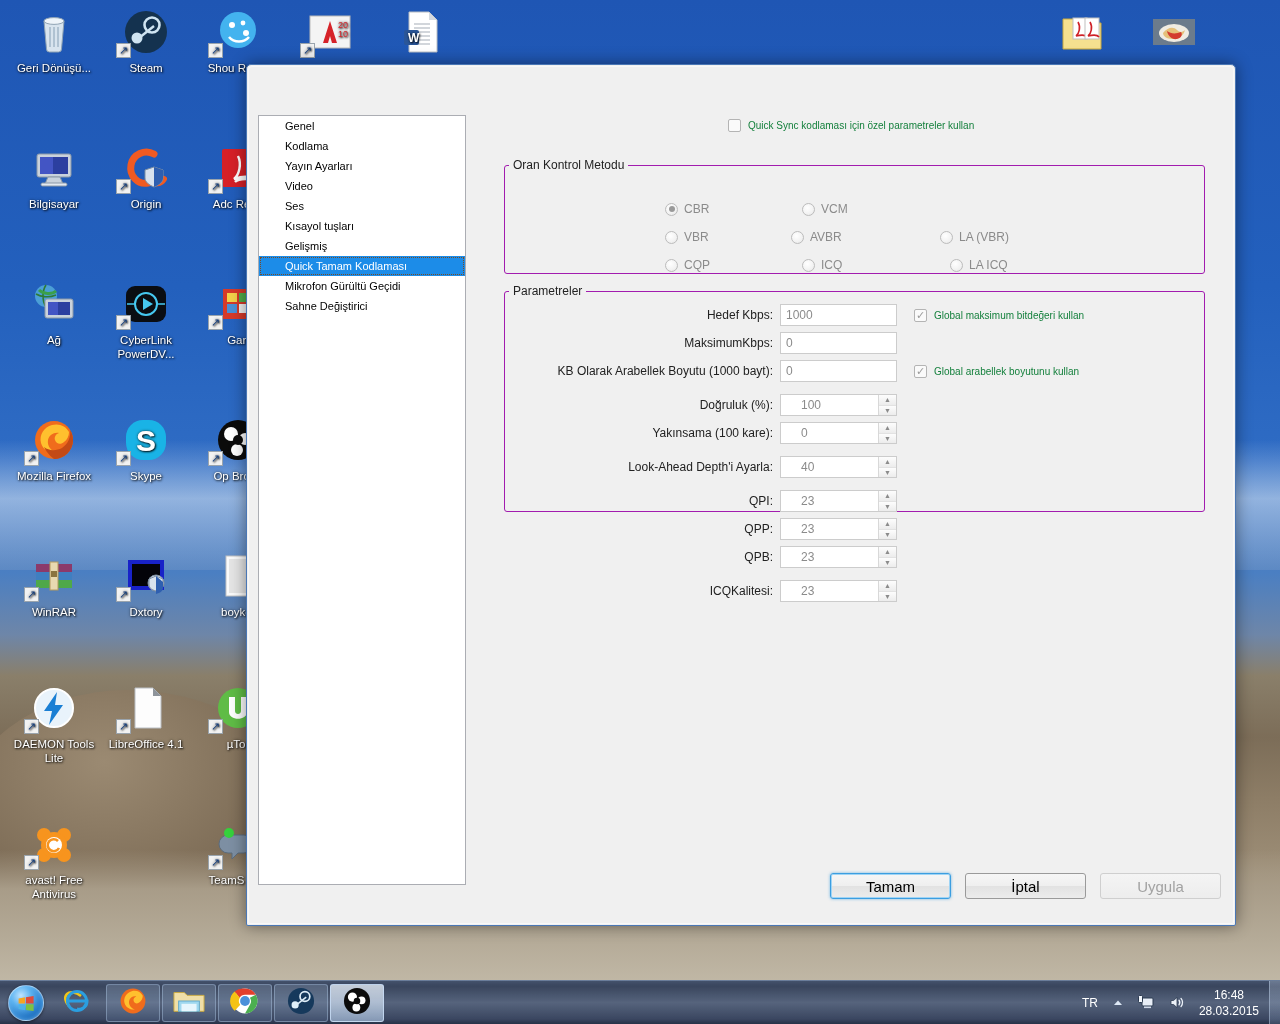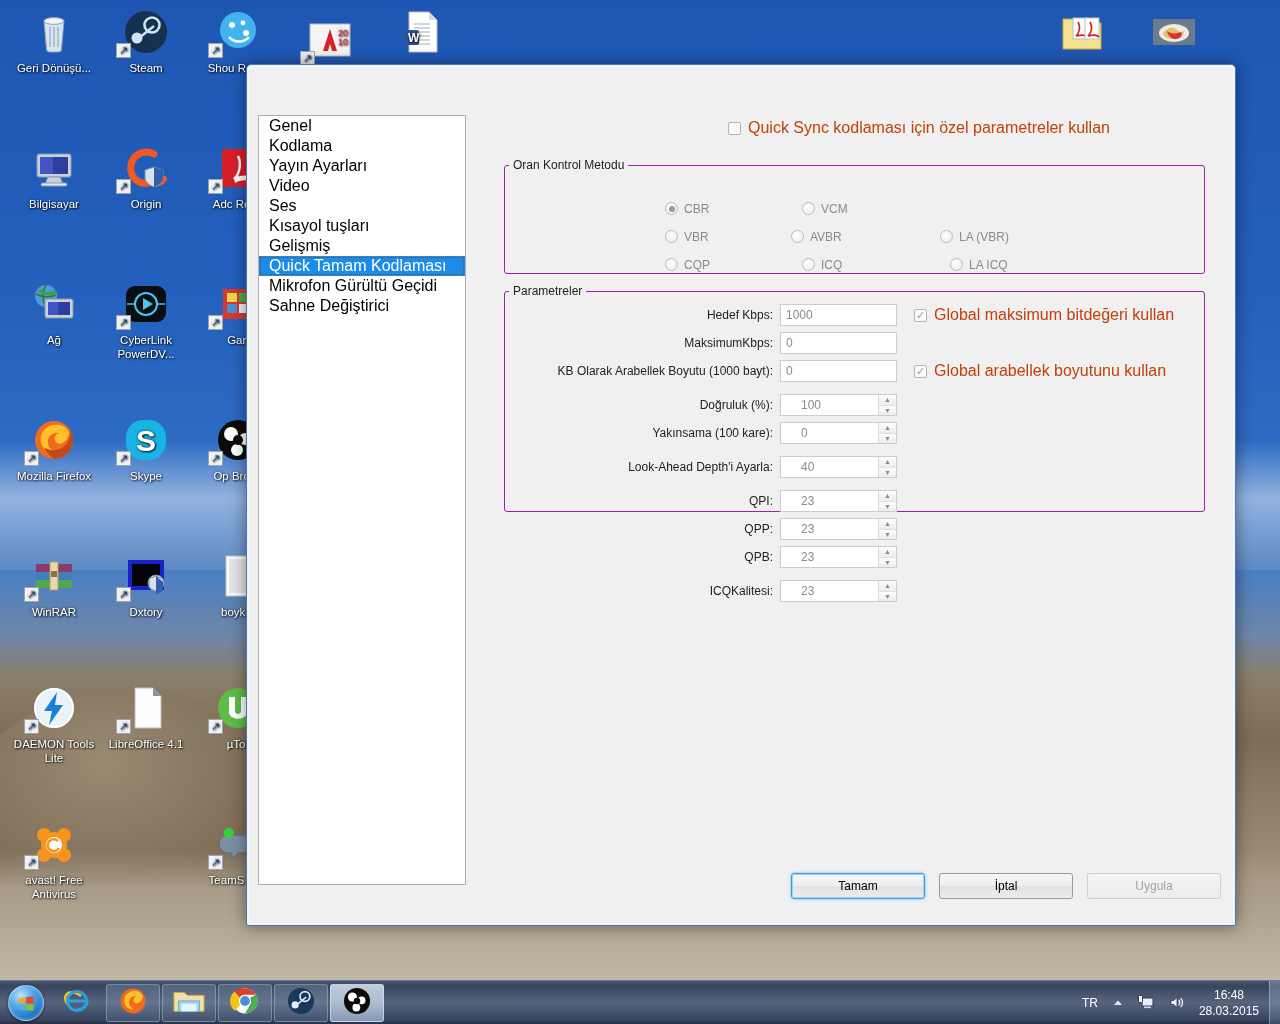--- a/index.html
+++ b/index.html
@@ -120,43 +120,43 @@
     text-shadow:0 1px 1px rgba(0,0,0,.45);
     box-shadow: inset 0 1px 0 rgba(255,255,255,.5);
   }
   #dlg-body { position:absolute; left:3px; right:3px; top:41px; bottom:3px; background:#f0f0f0; }
 
   
   #sidebar {
     position:absolute; left:8px; top:9px; width:208px; height:770px;
     background:#fff; border:1px solid #abadb3; overflow:hidden;
   }
-  .sitem { height:20px; line-height:20px; padding-left:10px; font-size:16px; color:#000; cursor:pointer; }
+  .sitem { height:20px; line-height:20px; padding-left:26px; font-size:11px; color:#000; cursor:pointer; }
   .sitem.sel { background:#1c8ce8; color:#fff; outline:1px dotted #7a4b22; outline-offset:-2px; }
 
   
   #pane { position:absolute; left:228px; top:9px; right:9px; bottom:9px; }
 
   .chk-row { display:flex; align-items:center; gap:7px; margin:4px 0 0 250px; }
   .cbox {
     width:13px; height:13px; background:#fafafa; border:1px solid #b4b4b4; border-radius:2px;
     display:inline-flex; align-items:center; justify-content:center;
     font-size:11px; color:#9b9b9b; line-height:1; flex:none;
   }
-  .chk-lbl { font-size:16px; color:#c2410c; }
+  .chk-lbl { font-size:10px; color:#15803d; }
 
   fieldset.gb {
     border:1px solid #a21caf; border-radius:3px; margin:16px; padding:0;
     background:transparent;
   }
   fieldset.gb > legend { font-size:12px; color:#222; padding:0 4px; margin-left:4px; }
 
   #rc-box { position:absolute; left:10px; top:27px; right:2px; height:116px; }
   .radio-grid { position:relative; height:100%; }
-  .rad { position:absolute; display:flex; align-items:flex-start; gap:6px; font-size:12px; color:#8b8b8b; cursor:pointer; }
+  .rad { position:absolute; display:flex; align-items:center; gap:6px; font-size:12px; color:#8b8b8b; cursor:pointer; }
   .rbtn {
     width:13px; height:13px; border-radius:50%;
     background: radial-gradient(circle at 40% 35%, #ffffff 0%, #f2f2f2 60%, #e2e2e2 100%);
     border:1px solid #bcbcbc; display:inline-flex; align-items:center; justify-content:center; flex:none;
   }
   .rbtn i { width:6px; height:6px; border-radius:50%; background:#9a9a9a; display:none; }
   .rbtn.on i { display:block; }
 
   #par-box { position:absolute; left:10px; top:153px; right:2px; height:228px; }
 
@@ -174,21 +174,21 @@
     flex:1; display:flex; align-items:center; justify-content:center;
     background: linear-gradient(180deg,#fdfdfd,#ececec);
     font-size:7px; color:#8b8b8b; cursor:pointer; line-height:1;
   }
   .pspin .arrows span:first-child { border-bottom:1px solid #e2e2e2; }
   .pside { margin-left:17px; display:flex; align-items:center; gap:7px; }
 
   
   #btnbar { position:absolute; right:2px; bottom:14px; display:flex; gap:14px; }
   .dbtn {
-    width:134px; height:26px; border-radius:3px; font-size:12px; color:#000;
+    width:121px; height:26px; border-radius:3px; font-size:15px; color:#000;
     background: linear-gradient(180deg,#f6f6f6 0%, #efefef 48%, #e2e2e2 52%, #ececec 100%);
     border:1px solid #9a9a9a; cursor:pointer;
     display:flex; align-items:center; justify-content:center;
   }
   .dbtn.focus { border:1px solid #3c9ee0; box-shadow: 0 0 0 1px #9fd4f5 inset, 0 0 3px rgba(60,158,224,.7); }
   .dbtn.disabled { color:#a2a2a2; border-color:#cfcfcf;
     background: linear-gradient(180deg,#f4f4f4,#ededed); cursor:default; }
 </style>
 </head>
 <body>
@@ -227,21 +227,21 @@
               <circle cx="23" cy="21" r="18" fill="#43b3ef"></circle>
               <circle cx="17" cy="16" r="3" fill="#fff"></circle>
               <circle cx="28" cy="14" r="2.4" fill="#fff"></circle>
               <circle cx="31" cy="24" r="3" fill="#fff"></circle>
               <path d="M14 28c5 6 15 6 20 0" stroke="#fff" stroke-width="2.5" fill="none"></path>
             </svg></div>
           <span class="shortcut">↗</span>
         </div>
         <div class="cap">Shou Remo</div>
       </div>
-      <div class="dicon" style="left: 284px; top: 16px;">
+      <div class="dicon" style="left: 284px; top: 8px;">
         <div class="gl">
           <div><svg width="46" height="46" viewBox="0 0 46 46">
               <rect x="3" y="7" width="40" height="32" fill="#f4f4f4" stroke="#b9b9b9"></rect>
               <path d="M16 34 23 12l7 22h-5l-2-7-2 7z" fill="#d62329"></path>
               <text x="31" y="19" font-size="9" fill="#d62329" font-family="sans-serif">20</text>
               <text x="31" y="28" font-size="9" fill="#d62329" font-family="sans-serif">10</text>
             </svg></div>
           <span class="shortcut">↗</span>
         </div>
         <div class="cap"></div>

